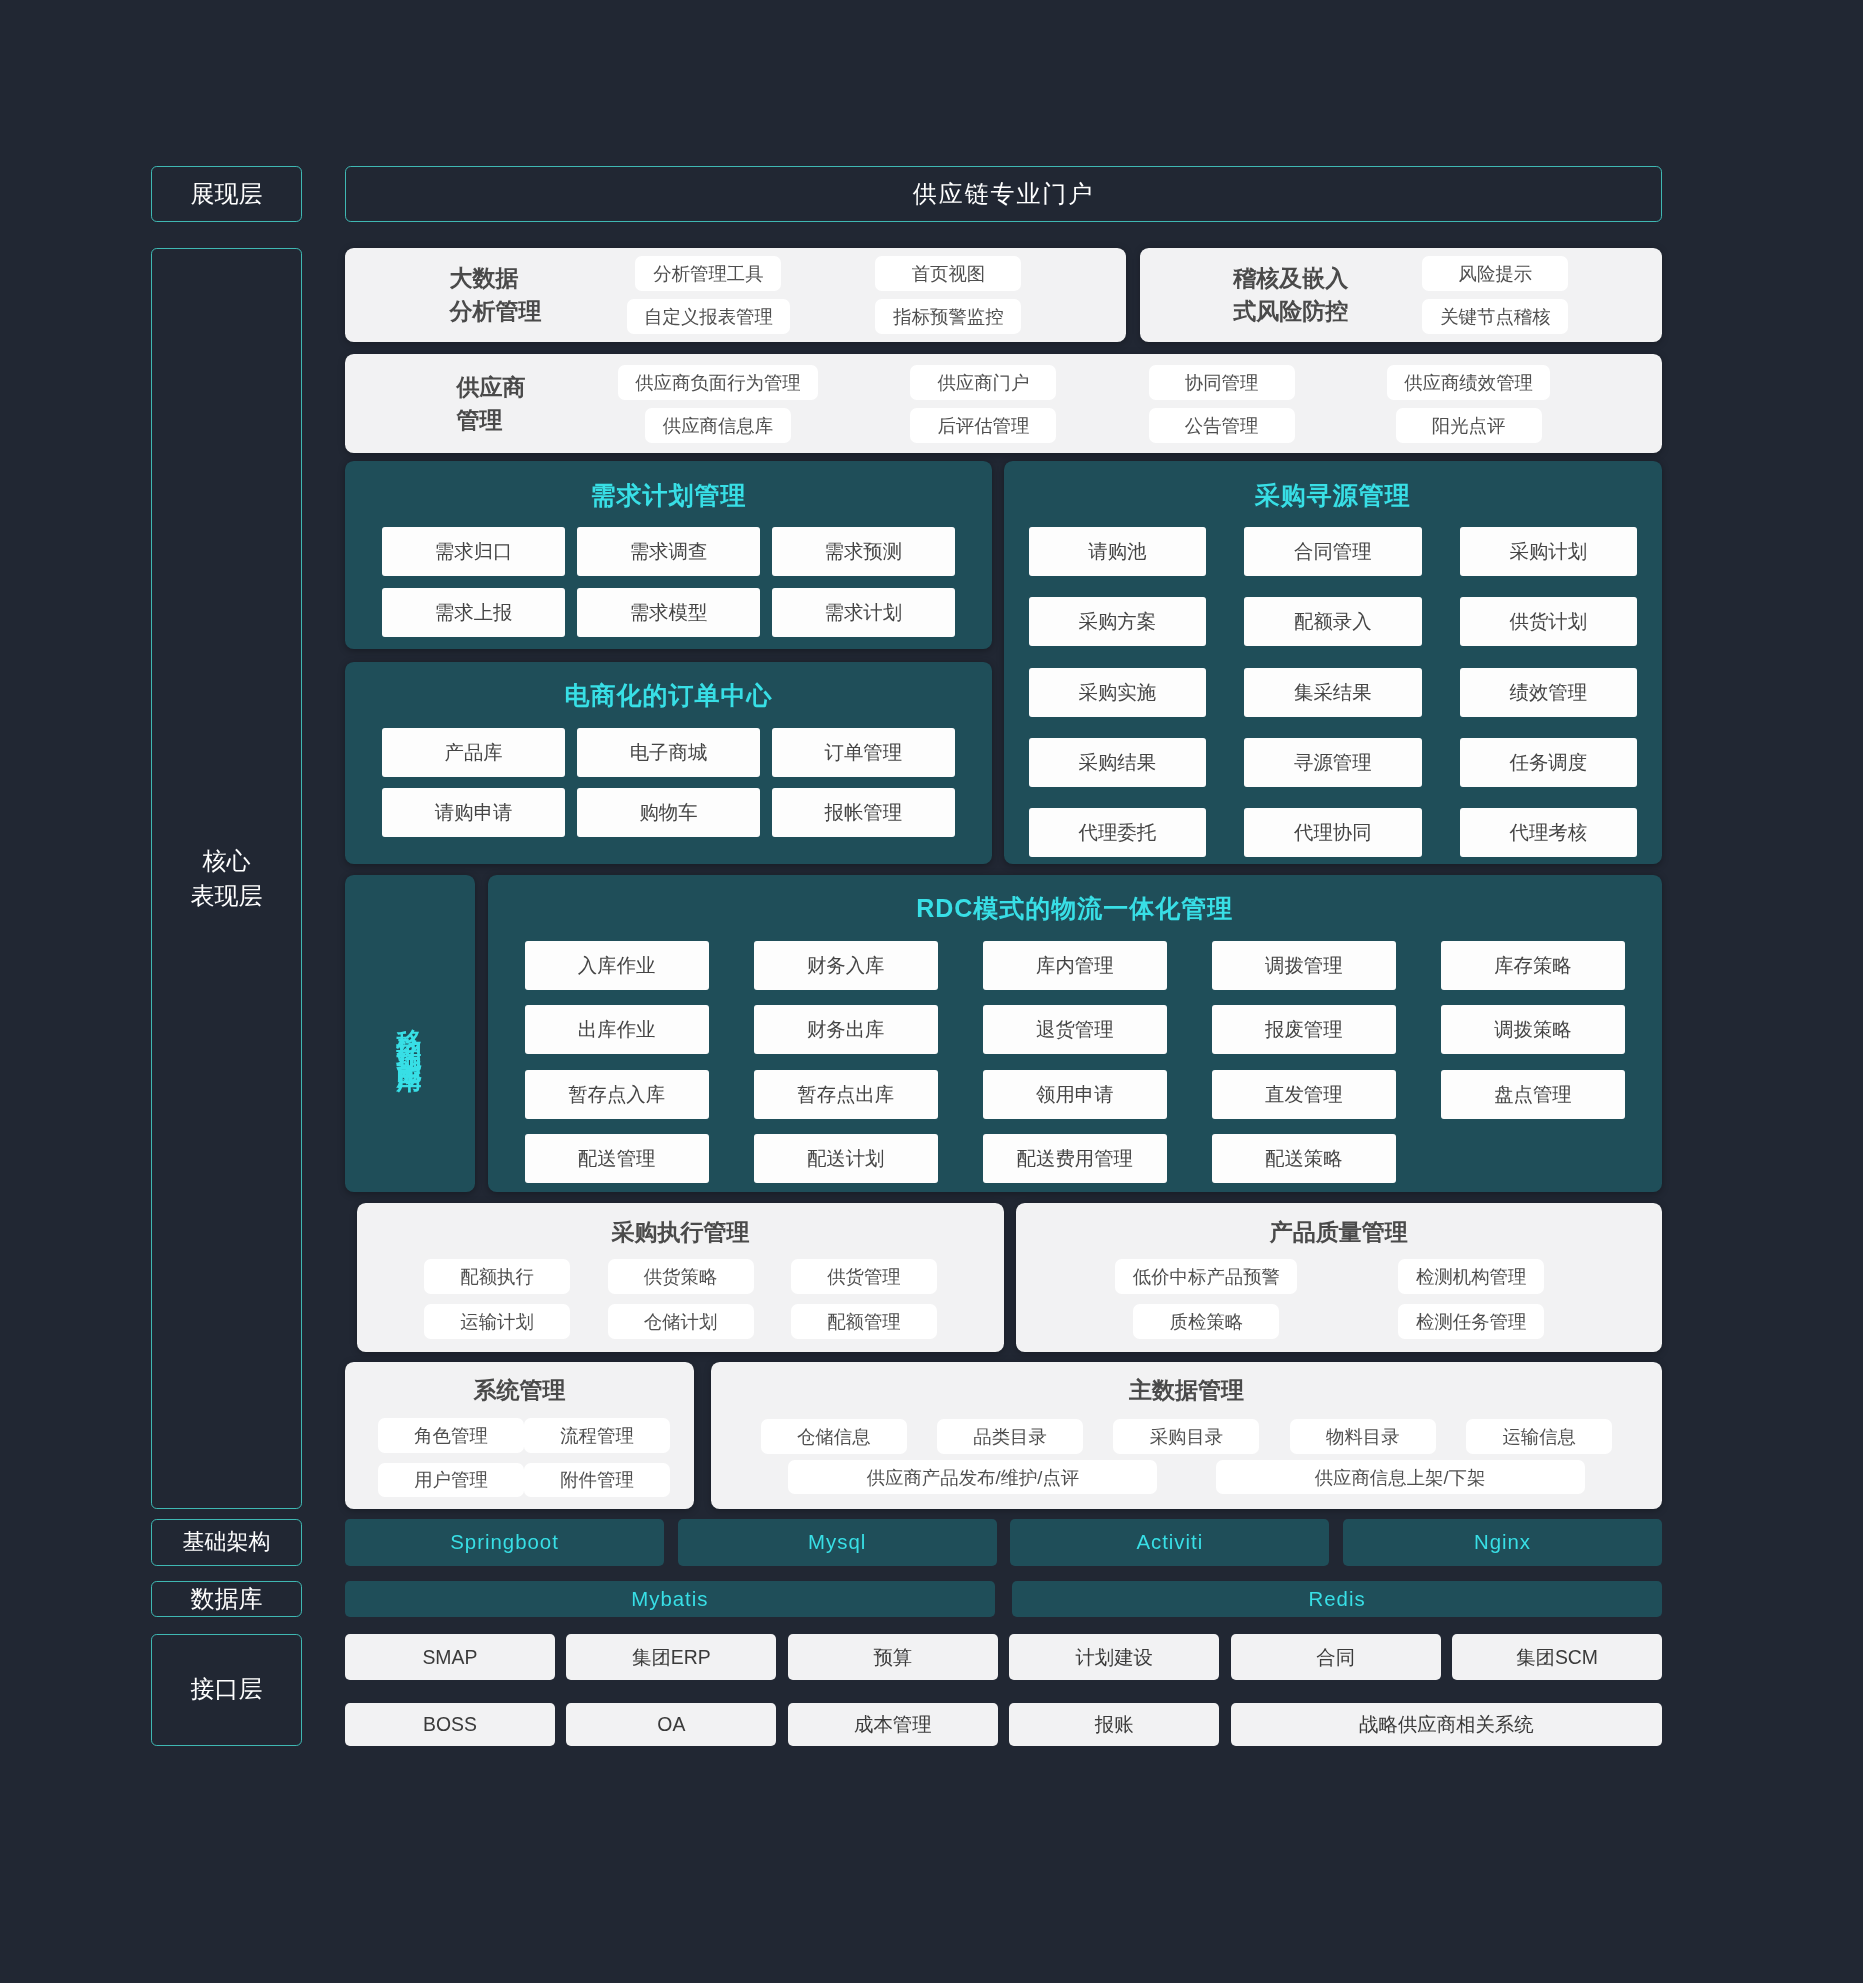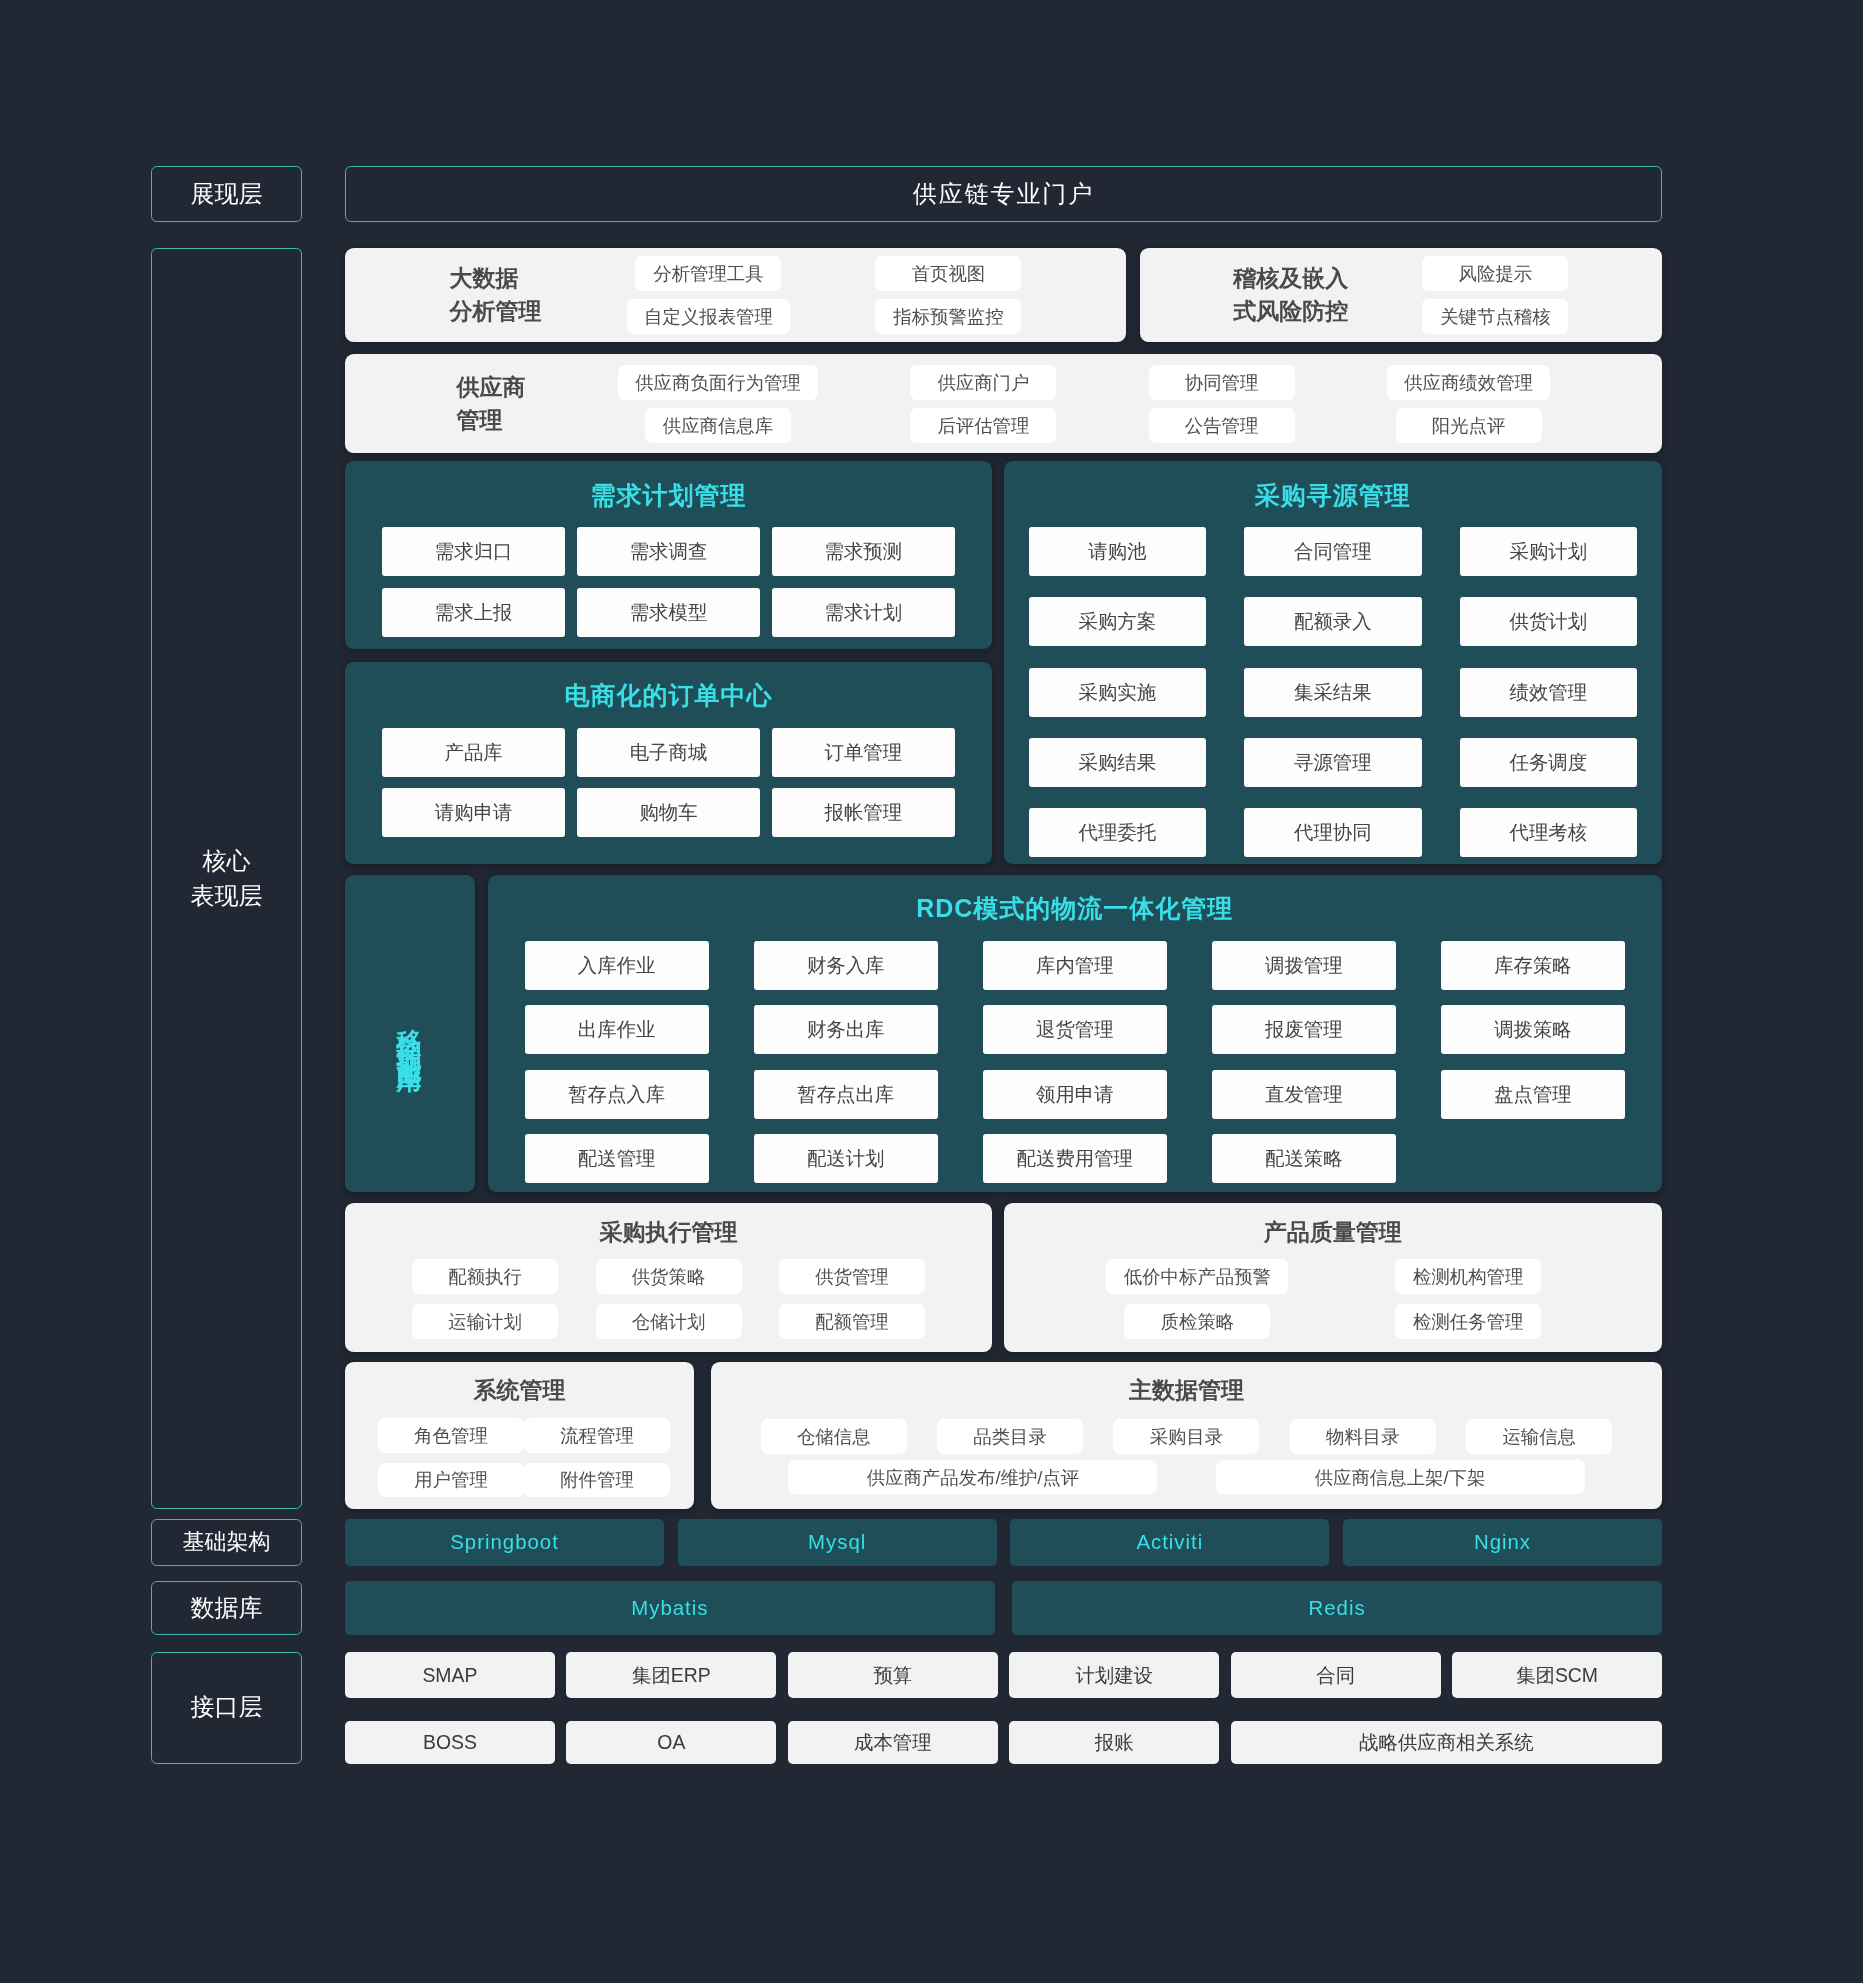--- a/index.html
+++ b/index.html
@@ -211,21 +211,21 @@
                 <div class="wbox">直发管理</div>
                 <div class="wbox">盘点管理</div>
                 <div class="wbox">配送管理</div>
                 <div class="wbox">配送计划</div>
                 <div class="wbox">配送费用管理</div>
                 <div class="wbox">配送策略</div>
               </div>
           </div>
         </div>
 
-        <div class="row" style="height:173px;margin-bottom:9.7px;">
+        <div class="row" style="height:173px;margin-bottom:9.7px;margin-left:12px;">
           <div class="panel-light vpanel" style="width:647px;margin-right:11.6px;">
             <div class="ptitle">采购执行管理</div>
             <div class="chipgrid g3c">
                 <div class="chip">配额执行</div>
                 <div class="chip">供货策略</div>
                 <div class="chip">供货管理</div>
                 <div class="chip">运输计划</div>
                 <div class="chip">仓储计划</div>
                 <div class="chip">配额管理</div>
               </div>
@@ -277,21 +277,21 @@
         </div>
       </div>
       <div class="main techrow">
           <div class="tech">Springboot</div>
           <div class="tech">Mysql</div>
           <div class="tech">Activiti</div>
           <div class="tech">Nginx</div>
         </div>
     </div>
 
-    <div class="row" style="height:54px;margin-bottom:16.5px;">
+    <div class="row" style="height:36px;margin-bottom:16.5px;">
       <div class="labelcol">
         <div class="label-box">
           <span>数据库</span>
         </div>
       </div>
       <div class="main dbrow">
           <div class="tech">Mybatis</div>
           <div class="tech">Redis</div>
         </div>
     </div>

